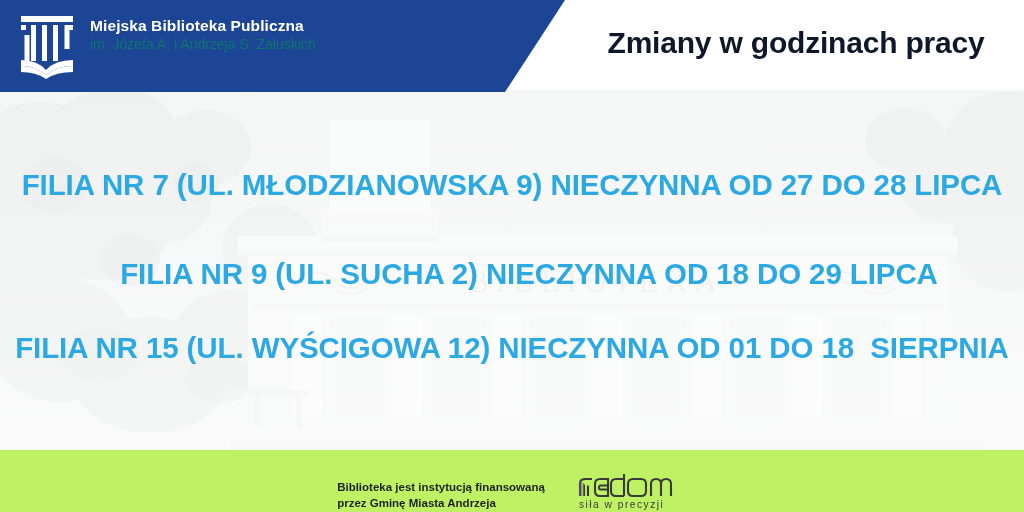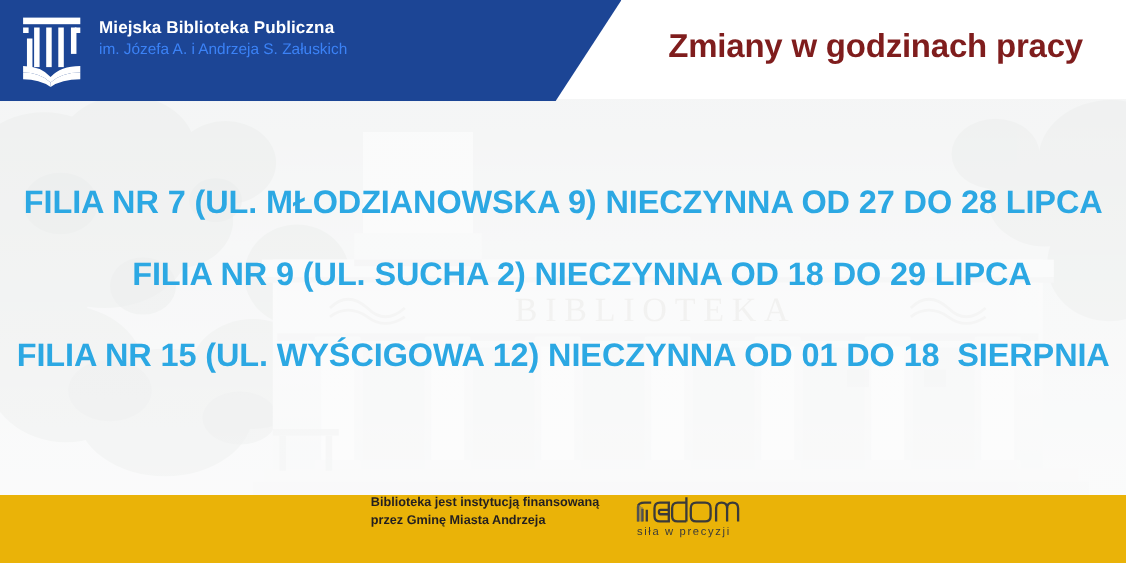--- a/index.html
+++ b/index.html
@@ -89,30 +89,30 @@
   }
   .brand-line1 {
     font-size: 15.5px;
     font-weight: bold;
     letter-spacing: 0.1px;
     white-space: nowrap;
   }
   .brand-line2, .brand-line3 {
     font-size: 14px;
     font-weight: normal;
-    color: #3b82f6;
+    color: #0f766e;
     white-space: nowrap;
   }
   .header-title {
     position: absolute;
     left: 586px;
     top: 26px;
     width: 420px;
     text-align: center;
-    color: #7f1d1d;
+    color: #0f172a;
     font-size: 30px;
     font-weight: bold;
     letter-spacing: -0.2px;
     white-space: nowrap;
   }
 
   
   .notices {
     position: absolute;
     left: 0;
@@ -129,35 +129,35 @@
   .notice {
     width: 100%;
     text-align: center;
     color: #2ca8e3;
     font-weight: bold;
     font-size: 29.5px;
     letter-spacing: -0.1px;
     white-space: pre;
     line-height: 1;
   }
-  .notice-1 { margin-bottom: 35px; }
+  .notice-1 { margin-bottom: 59px; }
   .notice-2 { margin-bottom: 45px; padding-left: 17px; }
   .notice-3 { margin-bottom: 12px; }
 
   
   .footer {
     position: absolute;
     left: 0;
     bottom: 0;
     width: 1024px;
     height: 62px;
-    background: #eab308;
+    background: #bef264;
     z-index: 6;
     display: flex;
-    align-items: flex-start;
+    align-items: flex-end;
     justify-content: center;
     gap: 30px;
   }
   .funding {
     color: #231f20;
     font-size: 11.5px;
     font-weight: bold;
     line-height: 1.38;
     white-space: nowrap;
   }

